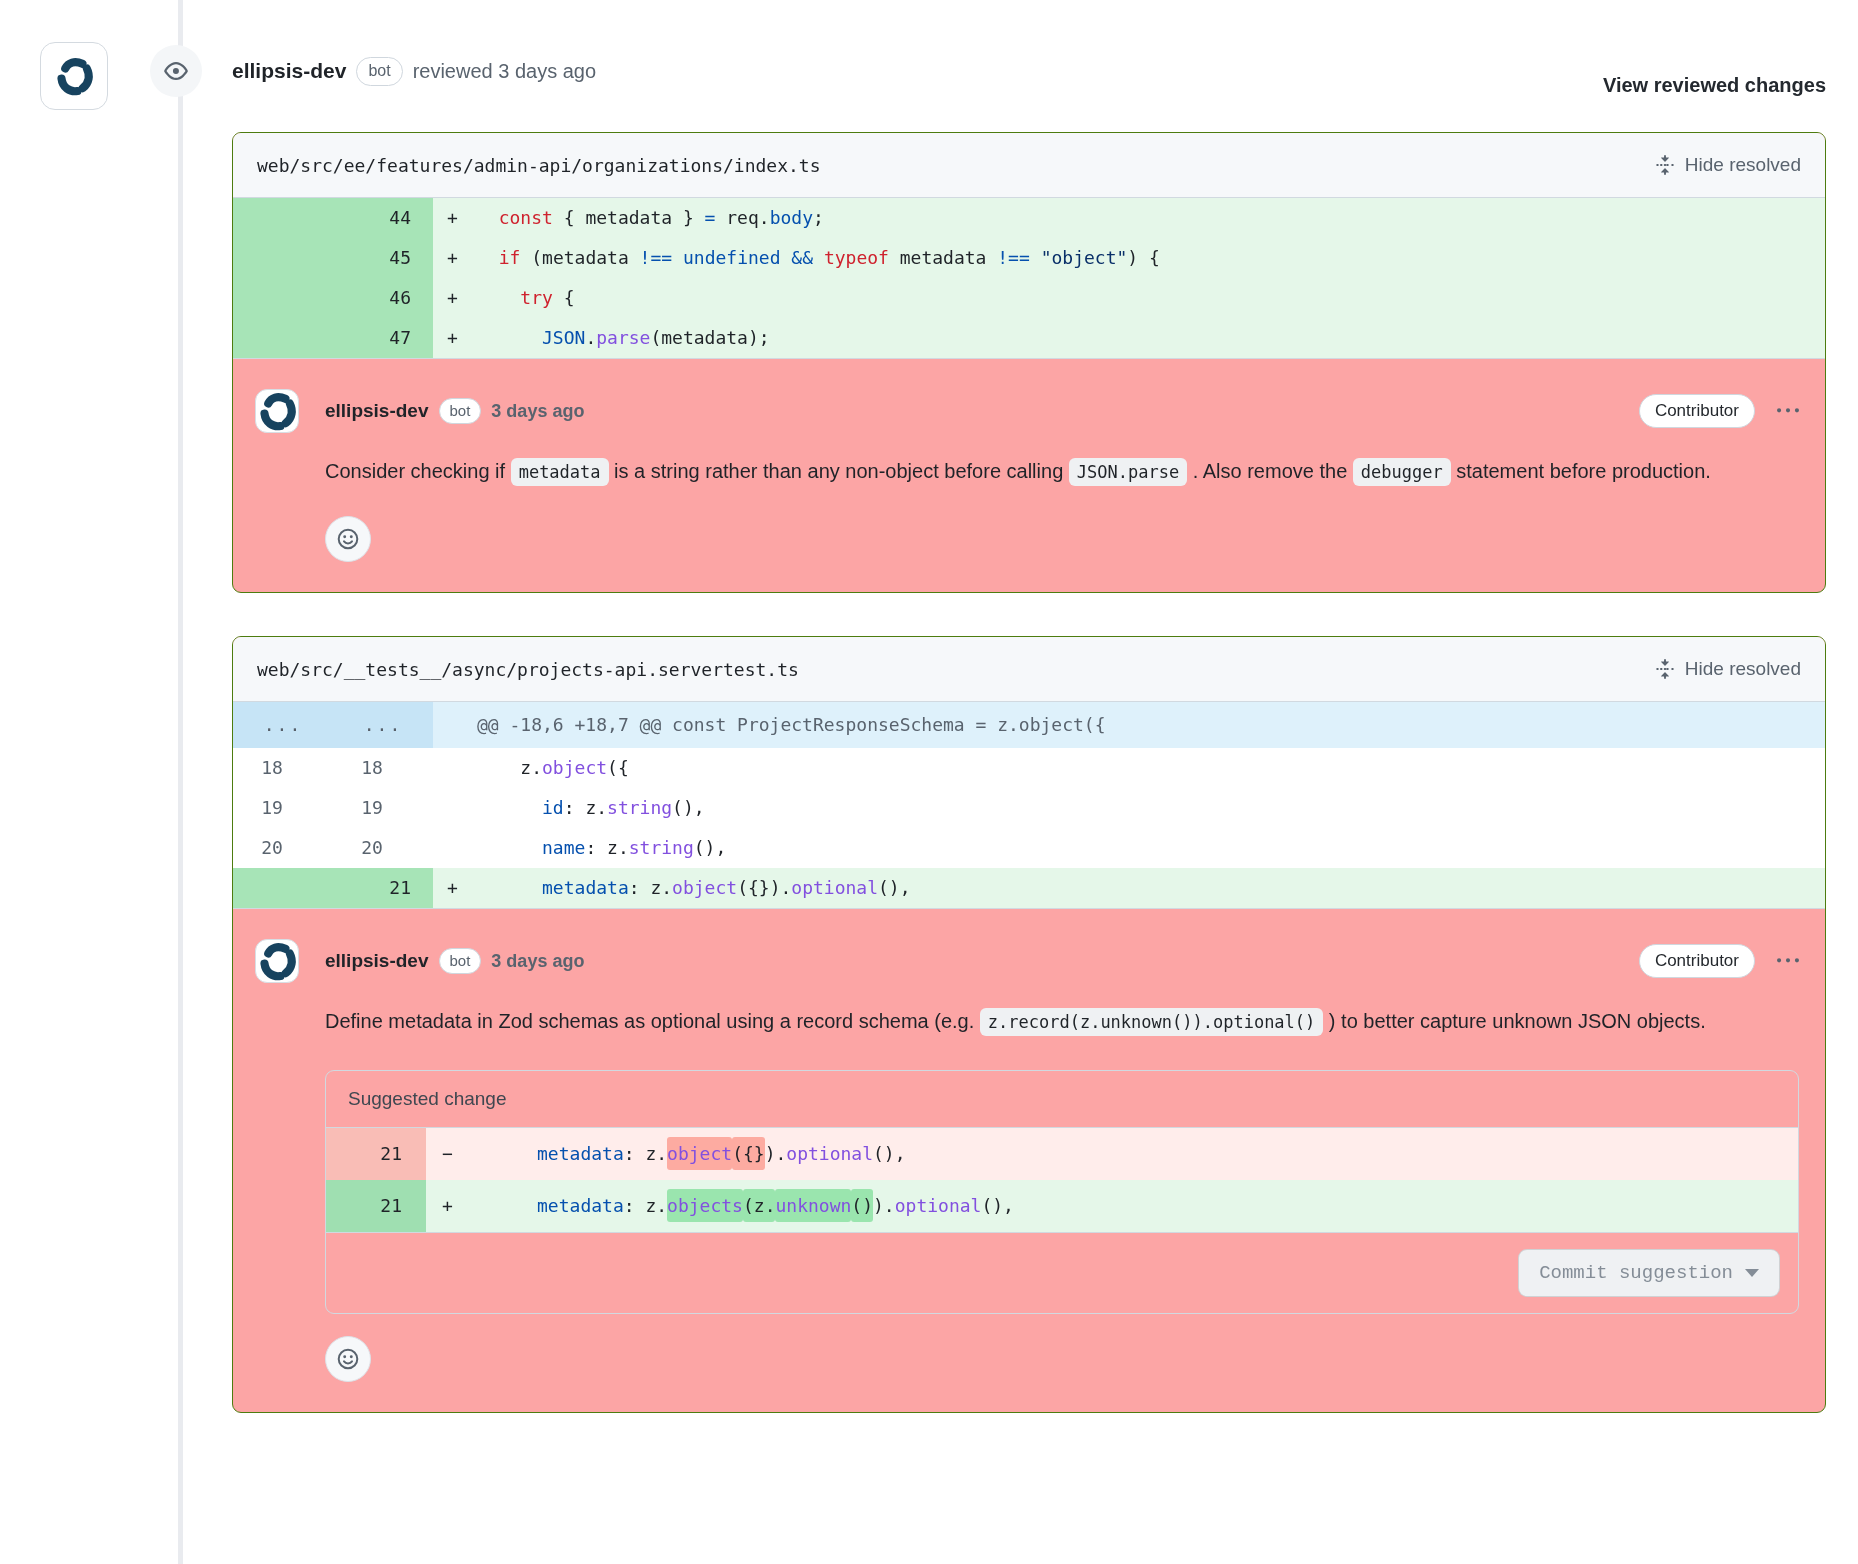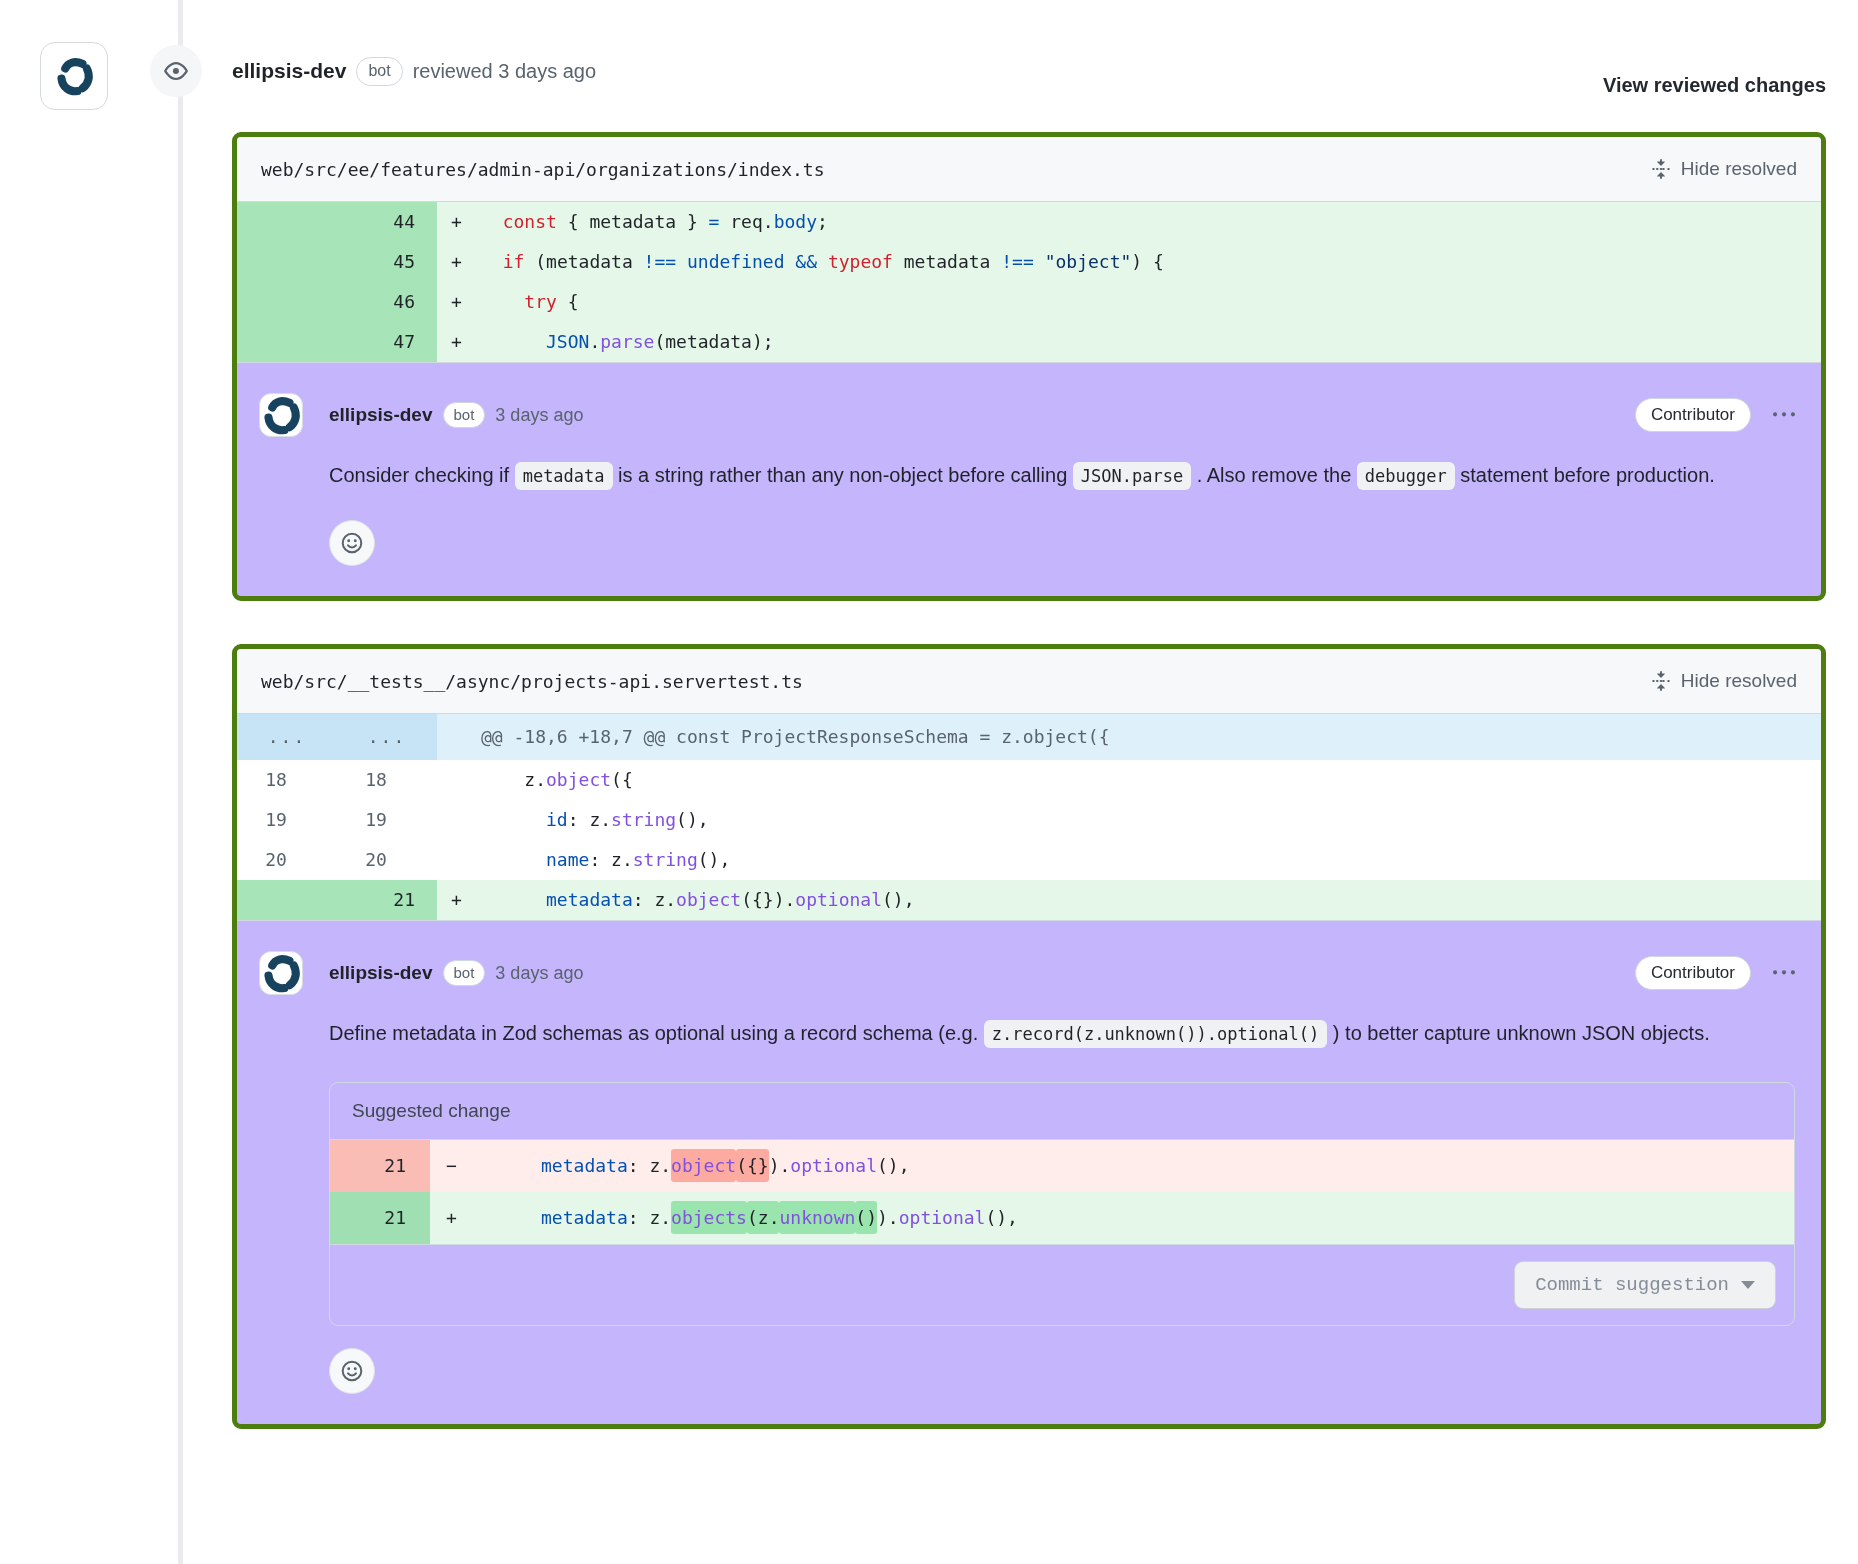--- a/index.html
+++ b/index.html
@@ -29,21 +29,21 @@
     display:inline-block; border:1px solid #d0d7de; border-radius:999px;
     color:#59636e; background:#fff; line-height:1;
   }
   .bot-pill{ font-size:16px; padding:5px 11px 6px; margin-left:10px; }
   .rh-action{ margin-left:10px; font-size:20px; color:#59636e; }
   .rh-view{ margin-left:auto; font-size:20px; font-weight:600; color:#24292f; cursor:pointer;margin-top:28px; }
 
   
   .cards{ position:absolute; left:232px; top:132px; width:1594px; z-index:2; }
   .card{
-    background:#c4b5fd; border:5px solid #4d7c0f; border-radius:9px; overflow:hidden;
+    background:#fca5a5; border:1px solid #4d7c0f; border-radius:9px; overflow:hidden;
   }
   .card + .card{ margin-top:43px; }
   .file-header{
     display:flex; align-items:center; background:#f6f8fa; border-bottom:1px solid #d1d9e0;
     padding:21px 24px;
   }
   .file-path{
     font-family:"DejaVu Sans Mono", monospace; font-size:18px; color:#1f2328; text-decoration:none;
   }
   .hide-resolved{ margin-left:auto; display:flex; align-items:center; gap:10px; color:#59636e; cursor:pointer; }
@@ -68,21 +68,21 @@
 
   
   .comment{ padding:30px 26px 30px 22px; }
   .c-head{ display:flex; align-items:center; }
   .c-avatar{
     width:44px; height:44px; border:1px solid #d8dee4; border-radius:12px; background:#fff;
     display:flex; align-items:center; justify-content:center; flex:0 0 auto;
   }
   .c-author{ margin-left:26px; font-size:19px; font-weight:700; color:#1f2328; text-decoration:none; }
   .c-bot{ font-size:15px; padding:4px 10px 5px; margin-left:10px; }
-  .c-time{ margin-left:10px; font-size:18px; color:#59636e; text-decoration:none; }
+  .c-time{ margin-left:10px; font-size:18px; color:#59636e; text-decoration:none;font-weight:bold; }
   .c-badge{ margin-left:auto; font-size:17px; font-weight:500; color:#25292e; padding:7px 15px 8px; cursor:default; }
   .kebab{ margin-left:22px; cursor:pointer; display:flex; align-items:center; }
   .c-body{ margin-left:70px; margin-top:16px; font-size:20px; line-height:44px; color:#1f2328; max-width:1480px; }
   .icode{
     font-family:"DejaVu Sans Mono", monospace; font-size:17px; background:#eff1f3;
     padding:4px 8px; border-radius:6px; color:#1f2328;
   }
   .smiley-btn{
     margin-left:70px; margin-top:22px; width:46px; height:46px; border-radius:50%;
     background:#f6f8fa; border:1px solid #dde2e8; display:flex; align-items:center; justify-content:center;

